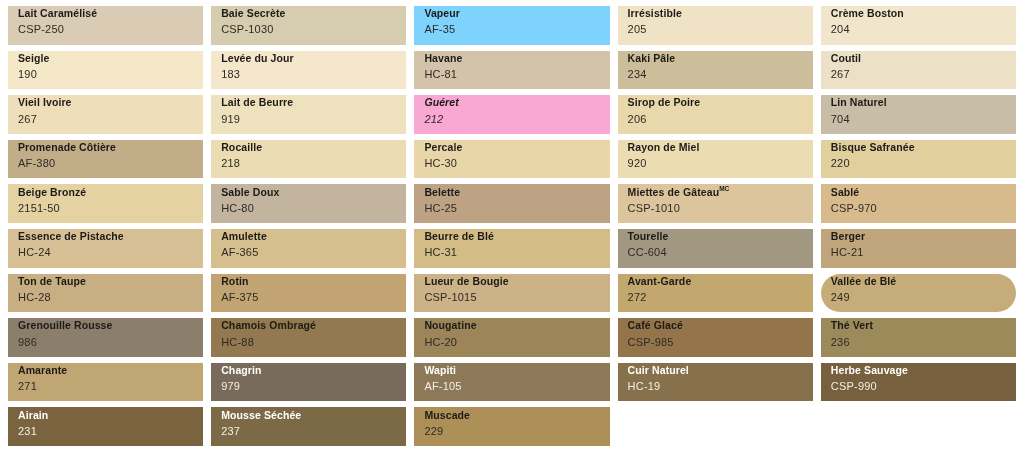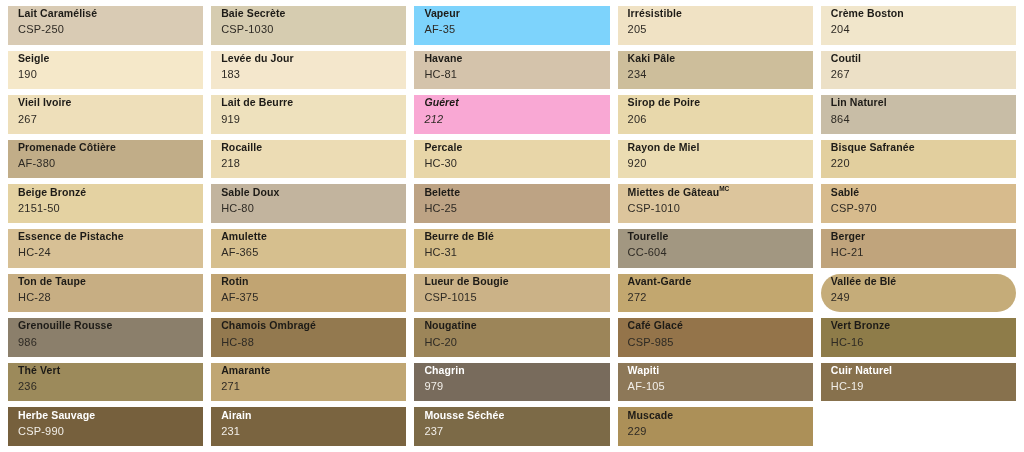--- a/index.html
+++ b/index.html
@@ -110,21 +110,21 @@
     <div class="swatch dark-text" style="background: #f9a8d4; font-style: italic;">
       <div class="swatch-name">Guéret</div>
       <div class="swatch-code">212</div>
     </div>
     <div class="swatch dark-text" style="background: rgb(232, 216, 171);">
       <div class="swatch-name">Sirop de Poire</div>
       <div class="swatch-code">206</div>
     </div>
     <div class="swatch dark-text" style="background: rgb(200, 189, 166);">
       <div class="swatch-name">Lin Naturel</div>
-      <div class="swatch-code">864</div>
+      <div class="swatch-code">704</div>
     </div>
     <div class="swatch dark-text" style="background: rgb(193, 173, 136);">
       <div class="swatch-name">Promenade Côtière</div>
       <div class="swatch-code">AF-380</div>
     </div>
     <div class="swatch dark-text" style="background: rgb(236, 220, 180);">
       <div class="swatch-name">Rocaille</div>
       <div class="swatch-code">218</div>
     </div>
     <div class="swatch dark-text" style="background: rgb(232, 214, 168);">
@@ -208,24 +208,20 @@
       <div class="swatch-code">HC-88</div>
     </div>
     <div class="swatch dark-text" style="background: rgb(156, 133, 89);">
       <div class="swatch-name">Nougatine</div>
       <div class="swatch-code">HC-20</div>
     </div>
     <div class="swatch dark-text" style="background: rgb(148, 116, 74);">
       <div class="swatch-name">Café Glacé</div>
       <div class="swatch-code">CSP-985</div>
     </div>
-    <div class="swatch dark-text" style="background: rgb(142, 124, 73);">
-      <div class="swatch-name">Vert Bronze</div>
-      <div class="swatch-code">HC-16</div>
-    </div>
     <div class="swatch dark-text" style="background: rgb(156, 138, 91);">
       <div class="swatch-name">Thé Vert</div>
       <div class="swatch-code">236</div>
     </div>
     <div class="swatch dark-text" style="background: rgb(192, 166, 115);">
       <div class="swatch-name">Amarante</div>
       <div class="swatch-code">271</div>
     </div>
     <div class="swatch light-text" style="background: rgb(120, 107, 92);">
       <div class="swatch-name">Chagrin</div>

